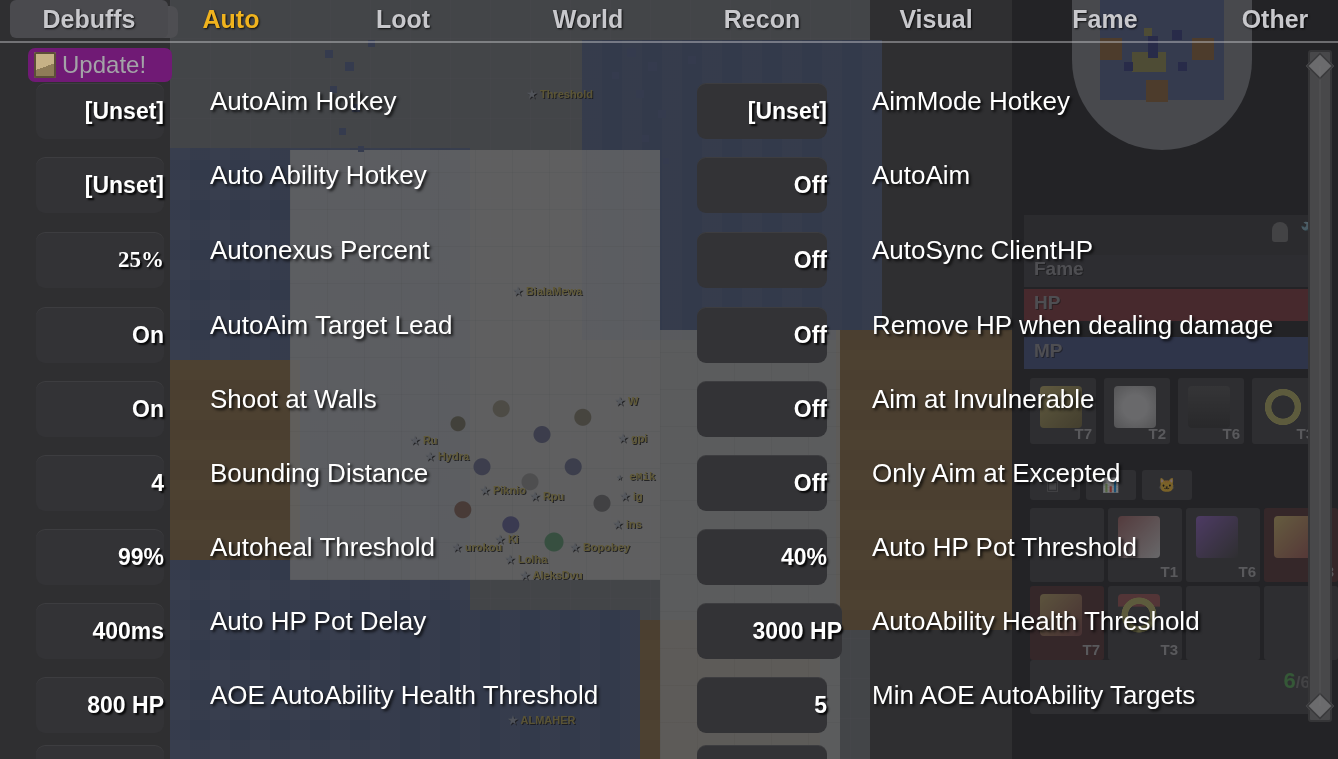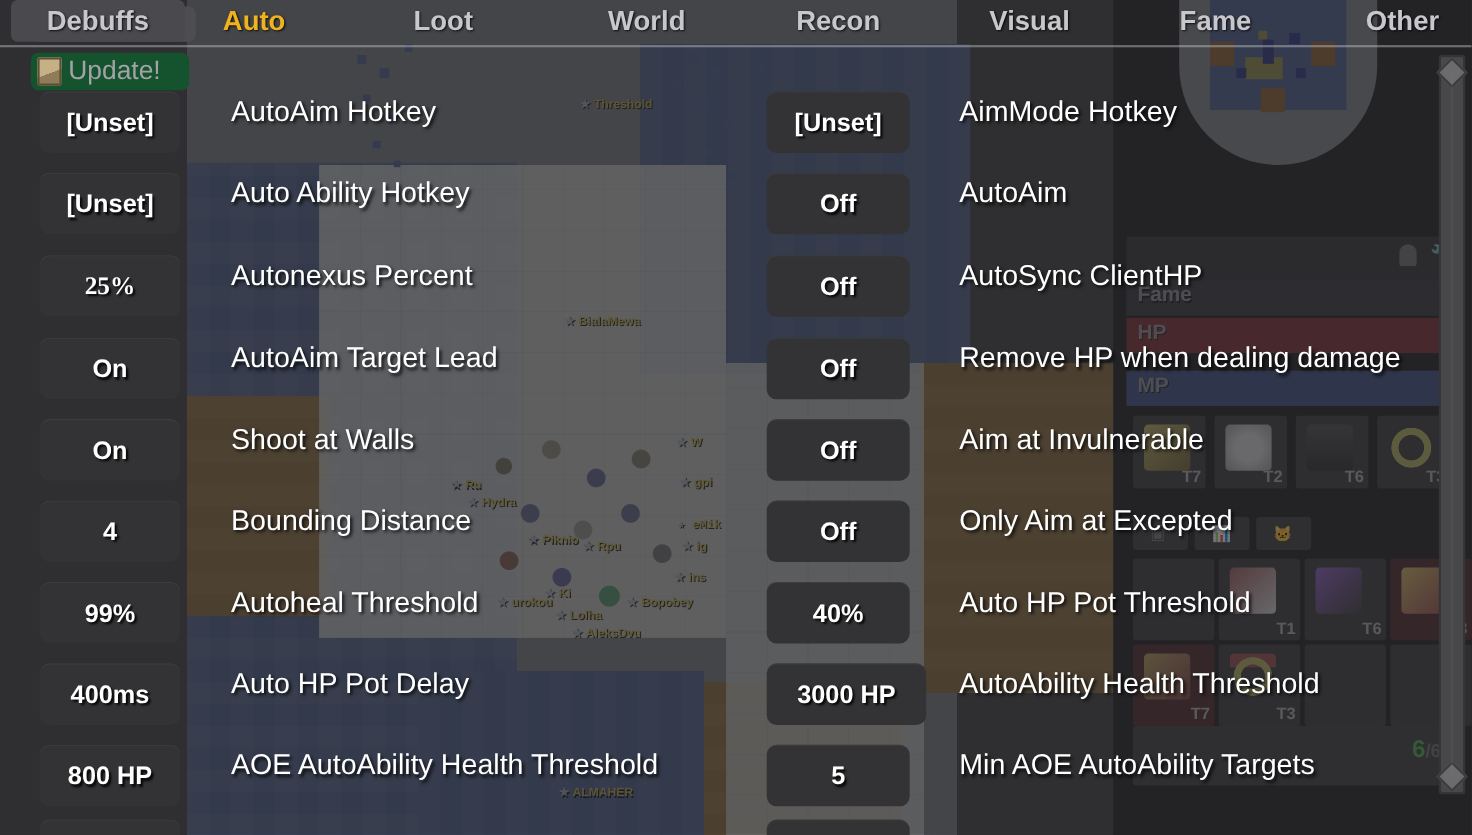--- a/index.html
+++ b/index.html
@@ -198,31 +198,31 @@
     background: rgba(200,200,205,.45); z-index:8;
   }
 
   .row-label {
     position:absolute; color:#ffffff; font-size:26px;
     text-shadow: 2px 2px 3px rgba(0,0,0,.85);
     white-space:nowrap; z-index:7;
   }
   .val-btn {
     position:absolute; background:#333336; border-radius:9px;
-    display:flex; align-items:center; justify-content:center;
+    display:flex; align-items:center; justify-content:flex-end;
     color:#ffffff; font-size:23px; font-weight:bold;
     text-shadow: 2px 2px 2px rgba(0,0,0,.9);
     z-index:7; cursor:pointer;
     box-shadow: 0 1px 0 rgba(255,255,255,.05) inset;
   }
   .val-btn.cut { border-radius:9px 9px 0 0; }
 
   .update-btn {
     position:absolute; left:28px; top:48px; width:144px; height:34px;
-    background:#14532d; border-radius:7px; z-index:7;
+    background:#701a75; border-radius:7px; z-index:7;
     display:flex; align-items:center; gap:6px; padding-left:6px;
     color:#a3a3a7; font-size:24px;
   }
   .scroll-icon {
     width:22px; height:26px; flex:0 0 22px; border-radius:2px;
     background: linear-gradient(160deg,#c6b186 0 55%, #8f7c58 55% 100%);
     box-shadow: inset 0 0 0 2px #5c4f38;
   }
   .newgift-btn {
     position:absolute; left:28px; top:6px; width:150px; height:32px;

